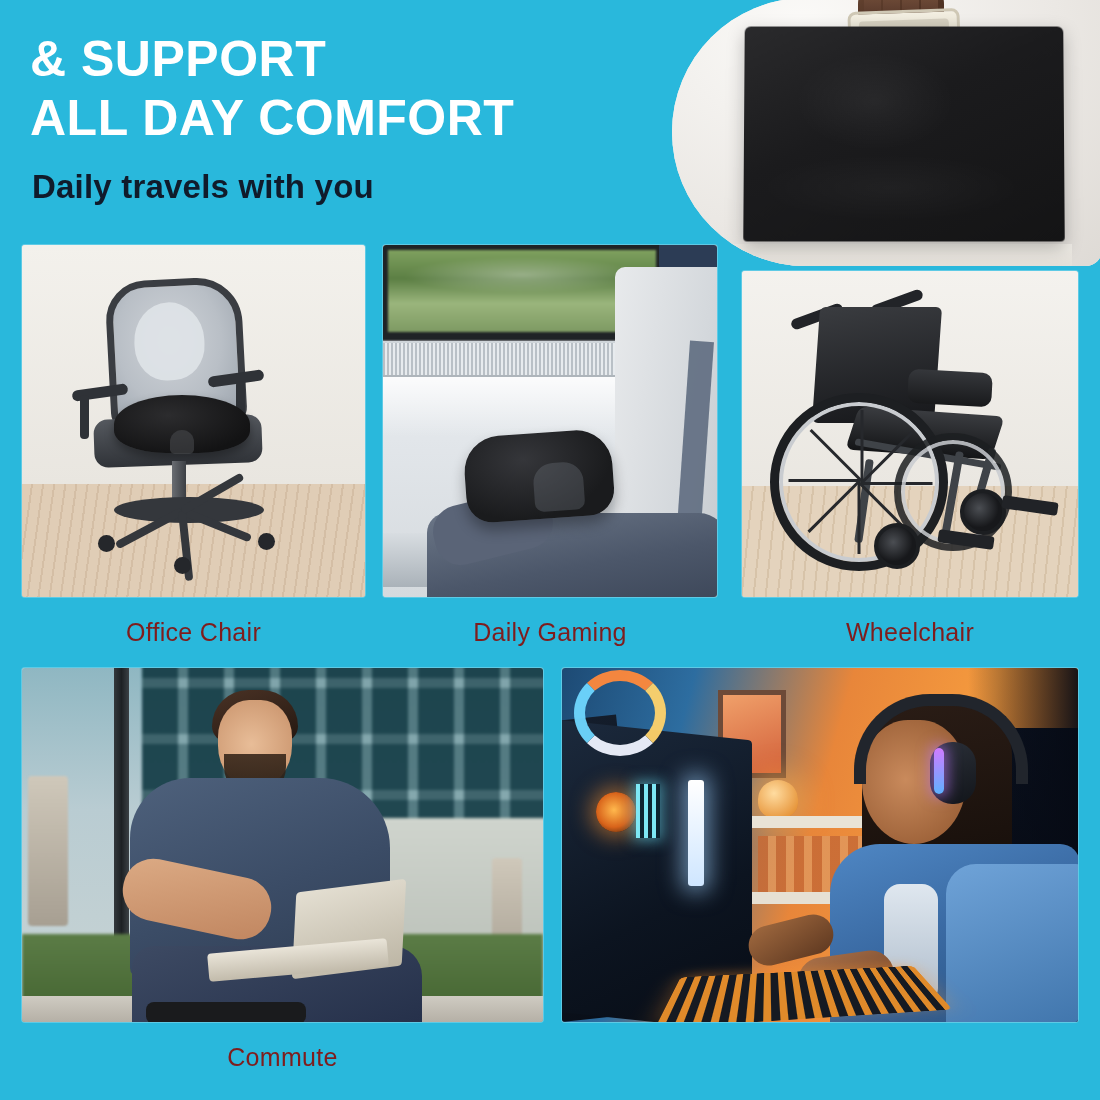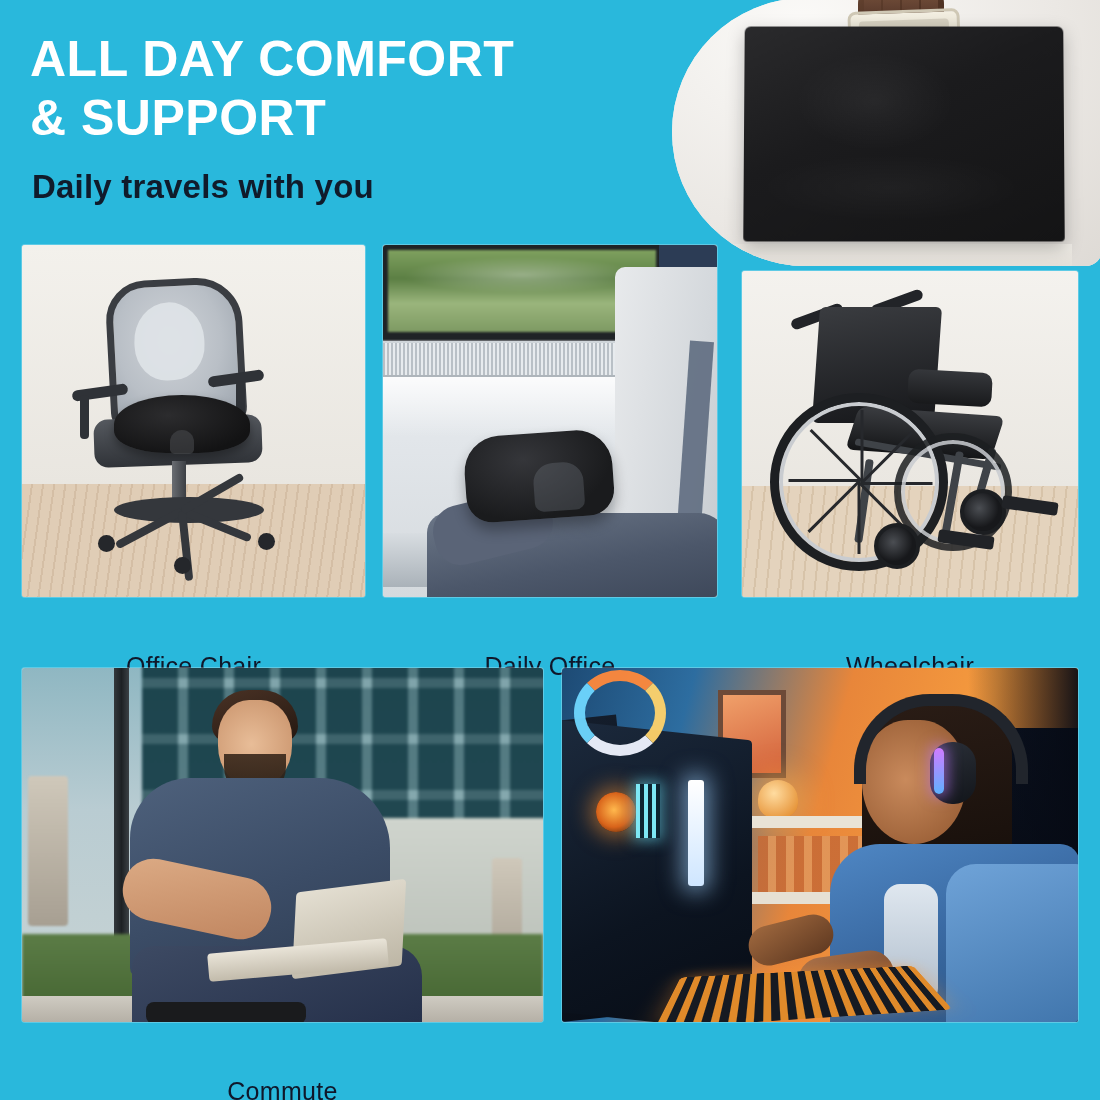--- a/index.html
+++ b/index.html
@@ -96,27 +96,26 @@
     overflow:hidden;
     background:#ddd;
     border-radius:3px;
     box-shadow:0 0 0 1px rgba(255,255,255,.25);
   }
   .panel .scene{position:absolute;inset:0;}
 
   
   .caption{
     position:absolute;
-    color:#0f172a;
+    color:#7f1d1d;
     font-size:25px;
     font-weight:400;
     letter-spacing:0.3px;
     text-align:center;
     white-space:nowrap;
-    margin-top:34px;
   }
 
   
   #p1{left:22px;top:245px;width:343px;height:352px;}
   .oc-wall{position:absolute;left:0;top:0;right:0;height:68%;
     background:linear-gradient(180deg,#f3f1ec 0%,#e9e6e0 100%);}
   .oc-floor{position:absolute;left:0;top:68%;right:0;bottom:0;
     background:repeating-linear-gradient(98deg,#e0cdb6 0px,#e0cdb6 9px,#d4bea5 9px,#d4bea5 11px),
                linear-gradient(180deg,#e3d0ba,#cbb49a);}
   .oc-back{
@@ -391,22 +390,22 @@
     background:linear-gradient(160deg,#a0693f,#5e3820);border-radius:22px;transform:rotate(-14deg);}
   .gm-chair{position:absolute;right:-4px;top:60px;width:104px;height:300px;
     background:linear-gradient(180deg,#0b1220,#050810);border-radius:26px 0 0 0;}
 </style>
 </head>
 <body>
 
 <div class="stage">
 
   <div class="headline">
+    <div class="line">&amp; SUPPORT</div>
     <div class="line">ALL DAY COMFORT</div>
-    <div class="line">&amp; SUPPORT</div>
   </div>
   <div class="subtitle">Daily travels with you</div>
 
   <div class="hero">
     <div class="hero-bg"></div>
     <div class="bag-table"></div>
     <div class="hand">
       <div class="finger" style="left:6px"></div>
       <div class="finger" style="left:25px"></div>
       <div class="finger" style="left:44px"></div>
@@ -448,21 +447,21 @@
       <div class="tr-panelshine"></div>
       <div class="tr-headrest"></div>
       <div class="tr-seatback"></div>
       <div class="tr-stripe"></div>
       <div class="tr-rail"></div>
       <div class="tr-seatbase"></div>
       <div class="tr-seatedge"></div>
       <div class="tr-cushion"></div>
     </div>
   </div>
-  <div class="caption" style="left:383px;top:618px;width:334px;">Daily Office</div>
+  <div class="caption" style="left:383px;top:618px;width:334px;">Daily Gaming</div>
 
   <div class="panel" id="p3">
     <div class="scene">
       <div class="wc-wall"></div>
       <div class="wc-floor"></div>
       <div class="wc-mark"></div>
       <div class="wc-push a"></div>
       <div class="wc-push b"></div>
       <div class="wc-backrest"></div>
       <div class="wc-armpad"></div>

